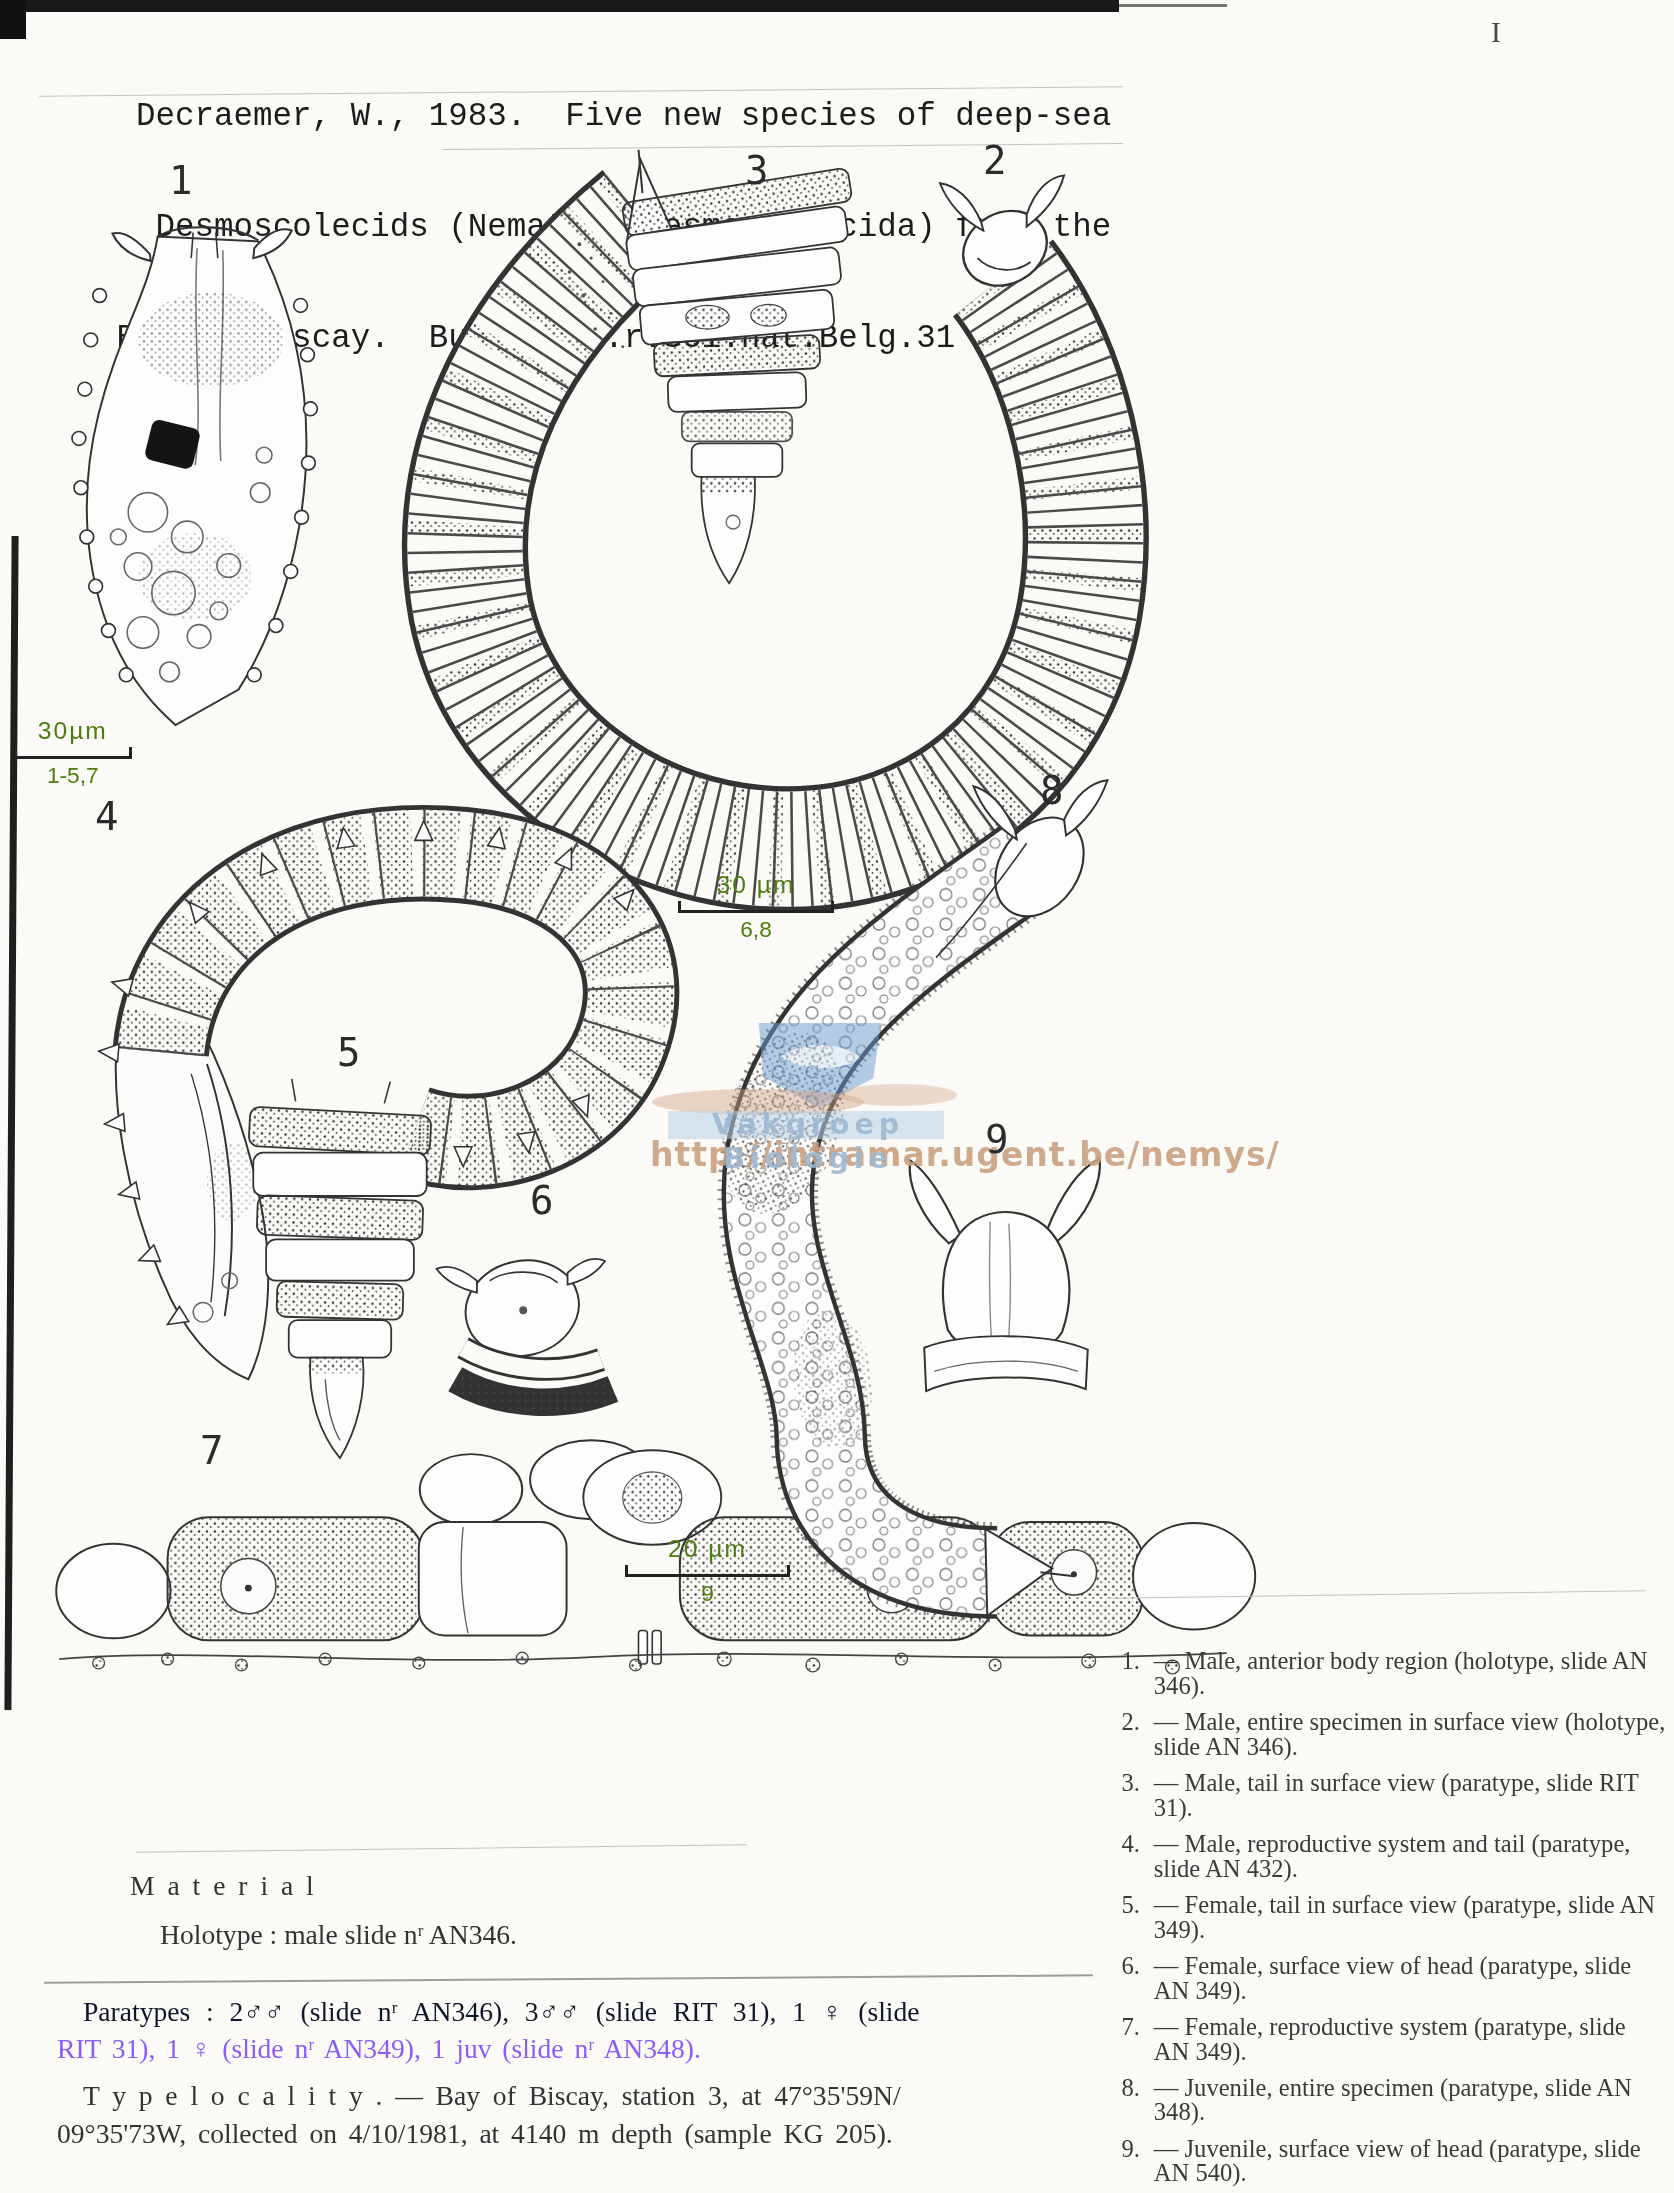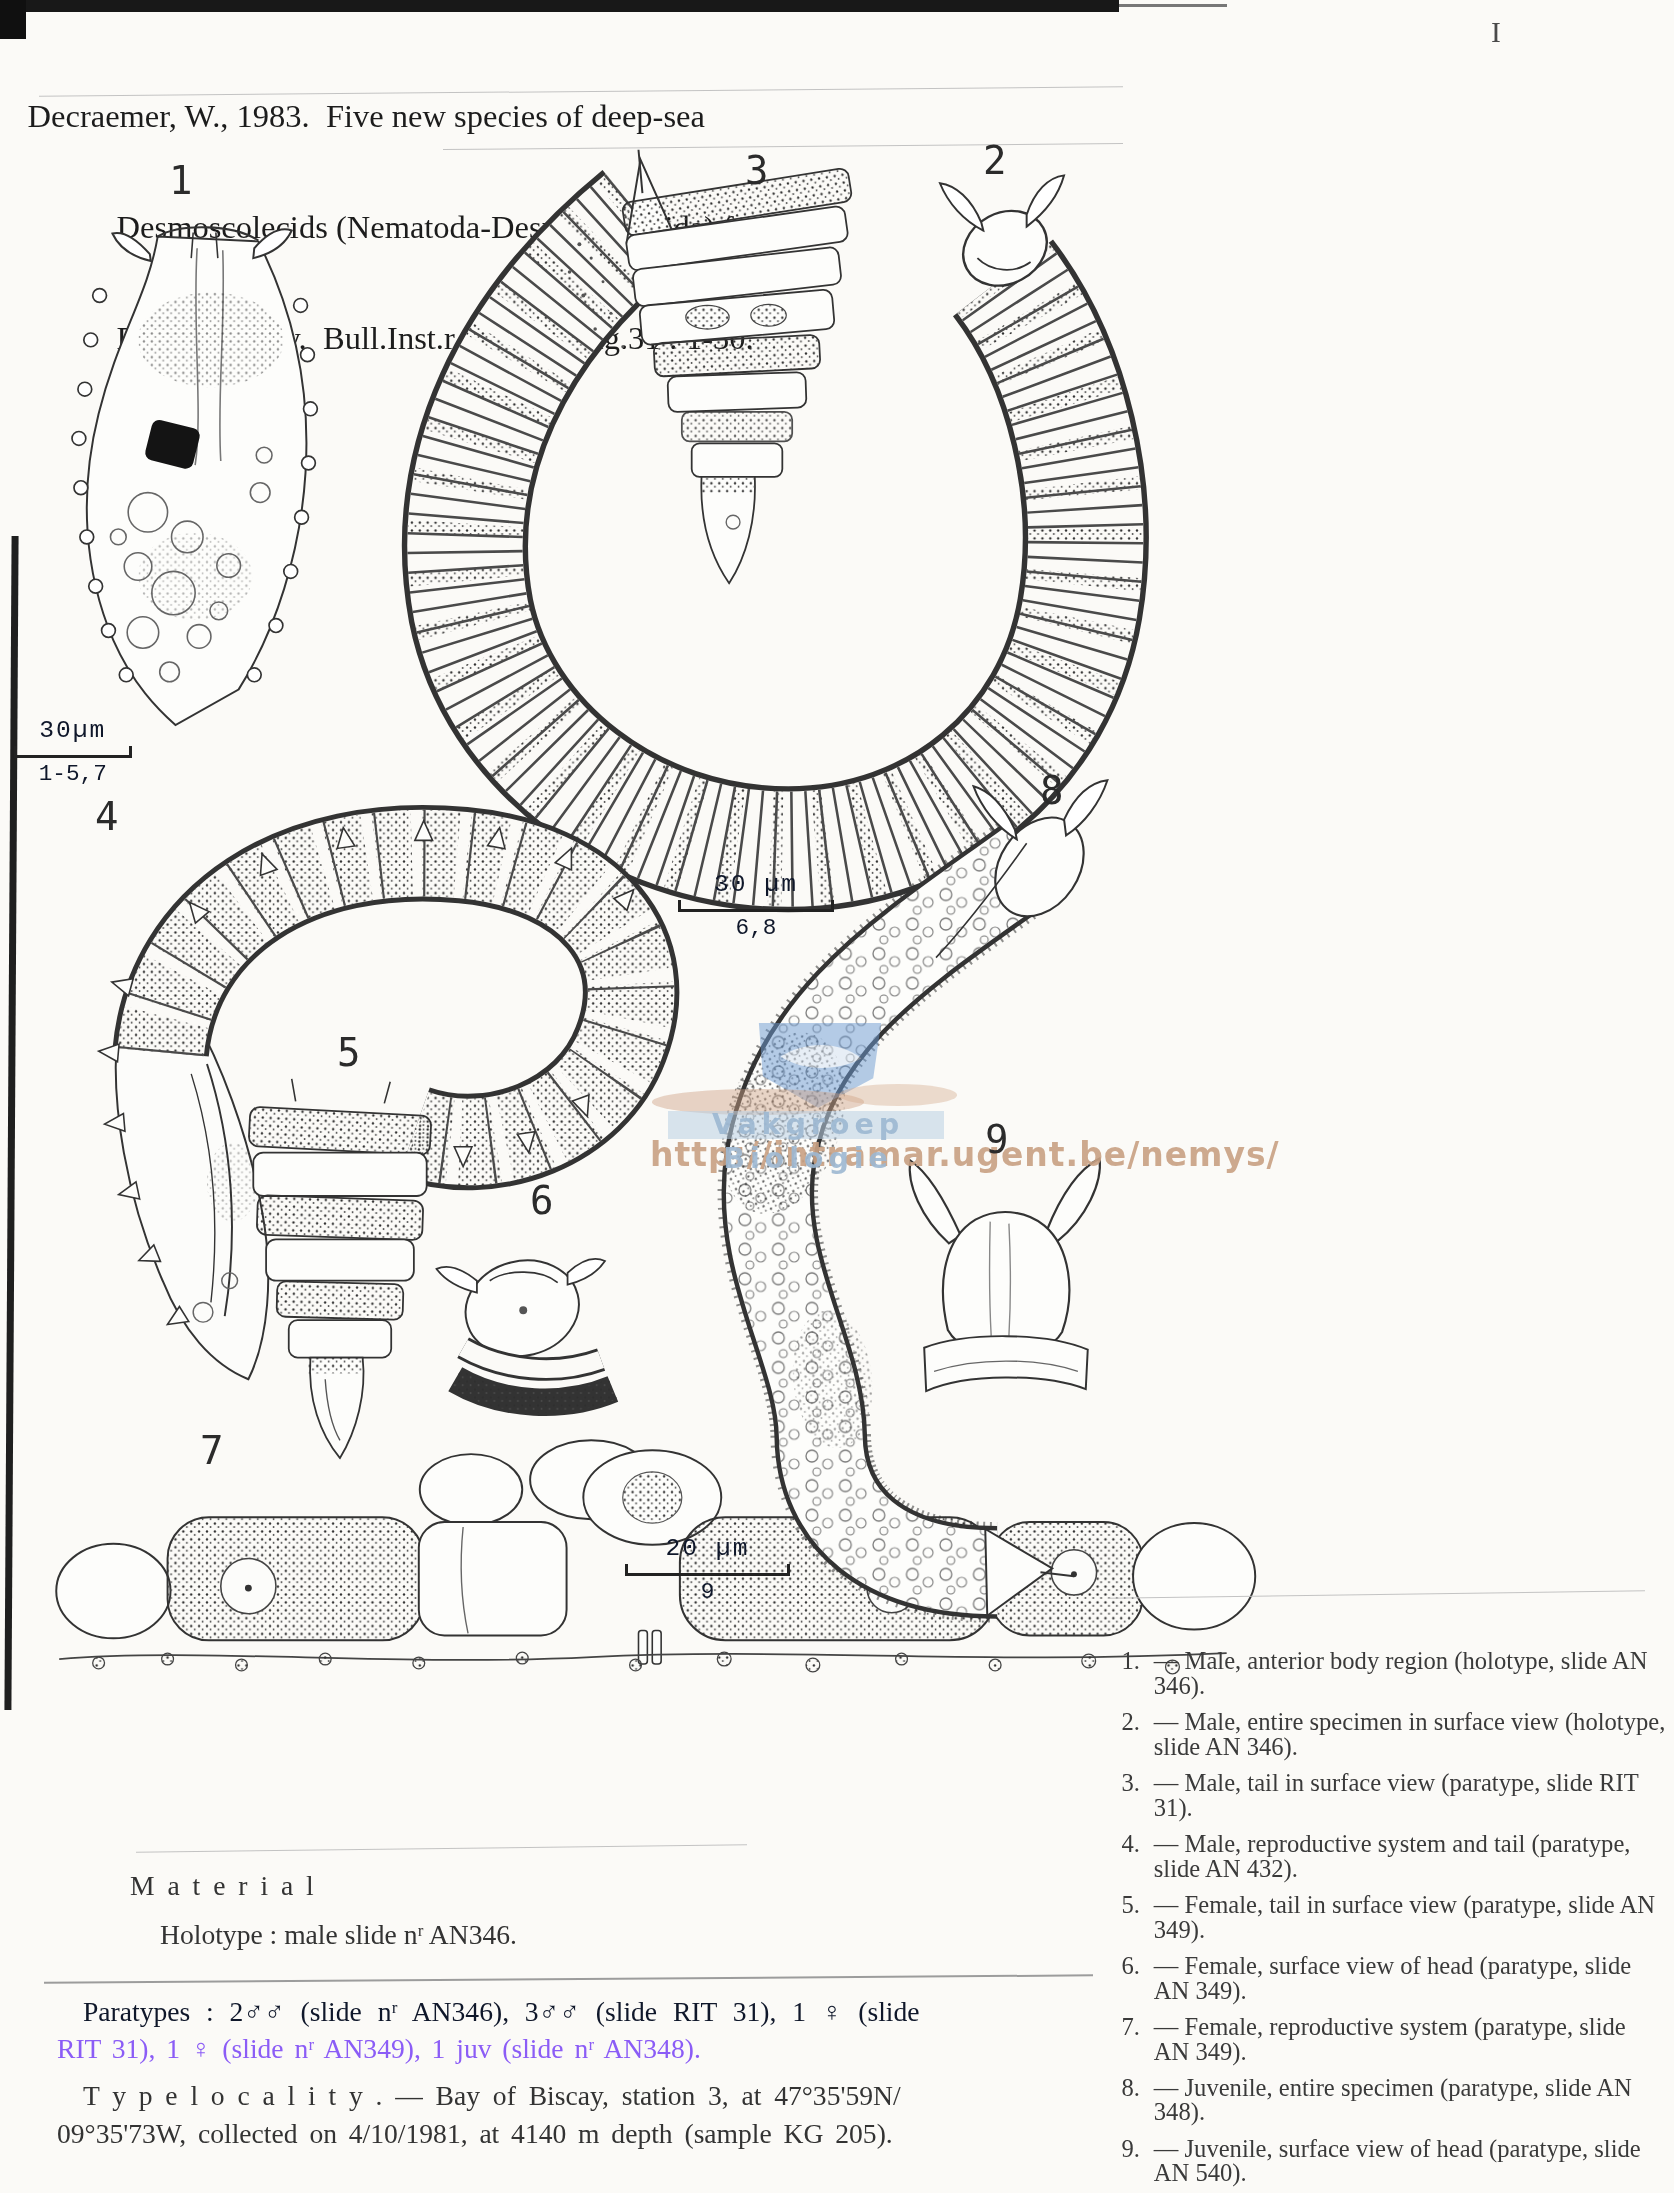--- a/index.html
+++ b/index.html
@@ -1,34 +1,34 @@
 <!DOCTYPE html>
 <html><head>
 <meta charset="utf-8">
 <style>
   html,body{margin:0;padding:0;background:#9a9a9a;}
   .page{position:relative;width:1675px;height:2194px;background:#fbfaf7;overflow:hidden;
         font-family:"Liberation Serif","DejaVu Sans",serif;color:#2e2e2e;}
   .abs{position:absolute;}
-  .mono{font-family:Liberation Serif, serif;}
+  .mono{font-family:Liberation Mono, monospace;text-align:right;}
   
   .header{left:27.6px;top:23.6px;font-size:32.5px;line-height:37px;color:#1c1c1c;white-space:pre;}
   .header .ind{margin-left:89px;}
   .pagenum{left:1491px;top:15.8px;font-size:29.6px;color:#4a4a4a;font-family:"Liberation Serif",serif;}
   
   .bar-top{left:0;top:0;width:1119px;height:11.8px;background:#181818;}
   .bar-top2{left:1119px;top:3.9px;width:108px;height:3px;background:#777;}
   .corner{left:0;top:0;width:25.6px;height:39px;background:#101010;}
   .vline{left:7.9px;top:536px;width:6.9px;height:1174px;background:#1f1f1f;transform:rotate(.35deg);}
   .rule{background:#9c9c9c;height:2px;}
   .rule.light{background:#c3c3c3;height:1px;}
   
   .figlabel{font-family:"DejaVu Sans Mono",monospace;font-size:39px;color:#2b2b2b;}
   
-  .scalebar{text-align:center;font-family:Liberation Mono, monospace;color:#0f172a;}
+  .scalebar{text-align:center;font-family:Liberation Sans, sans-serif;color:#4d7c0f;}
   .sb-label{font-size:24.6px;letter-spacing:2px;margin-bottom:2px;}
   .sb-bar{height:8.9px;border-left:3px solid #222;border-right:3px solid #222;border-bottom:3px solid #222;}
   .sb-fig{font-size:22.7px;margin-top:3px;}
   
   .wm-shield{left:751px;top:1017px;width:138px;height:94px;opacity:.5;}
   .wm-smudge1{left:652px;top:1089px;width:212px;height:25.6px;background:#cfa186;border-radius:50%;opacity:.45;}
   .wm-smudge2{left:839px;top:1084px;width:118px;height:21.7px;background:#d4ab8d;border-radius:50%;opacity:.4;}
   .wm-band{left:668px;top:1111px;width:276px;height:27.6px;background:#b9d0e4;opacity:.55;}
   .wm-org{left:674px;top:1107px;width:268px;text-align:center;font-family:"DejaVu Sans",sans-serif;
           font-weight:bold;font-size:28.6px;letter-spacing:4.9px;color:#9db8d2;opacity:.9;}

